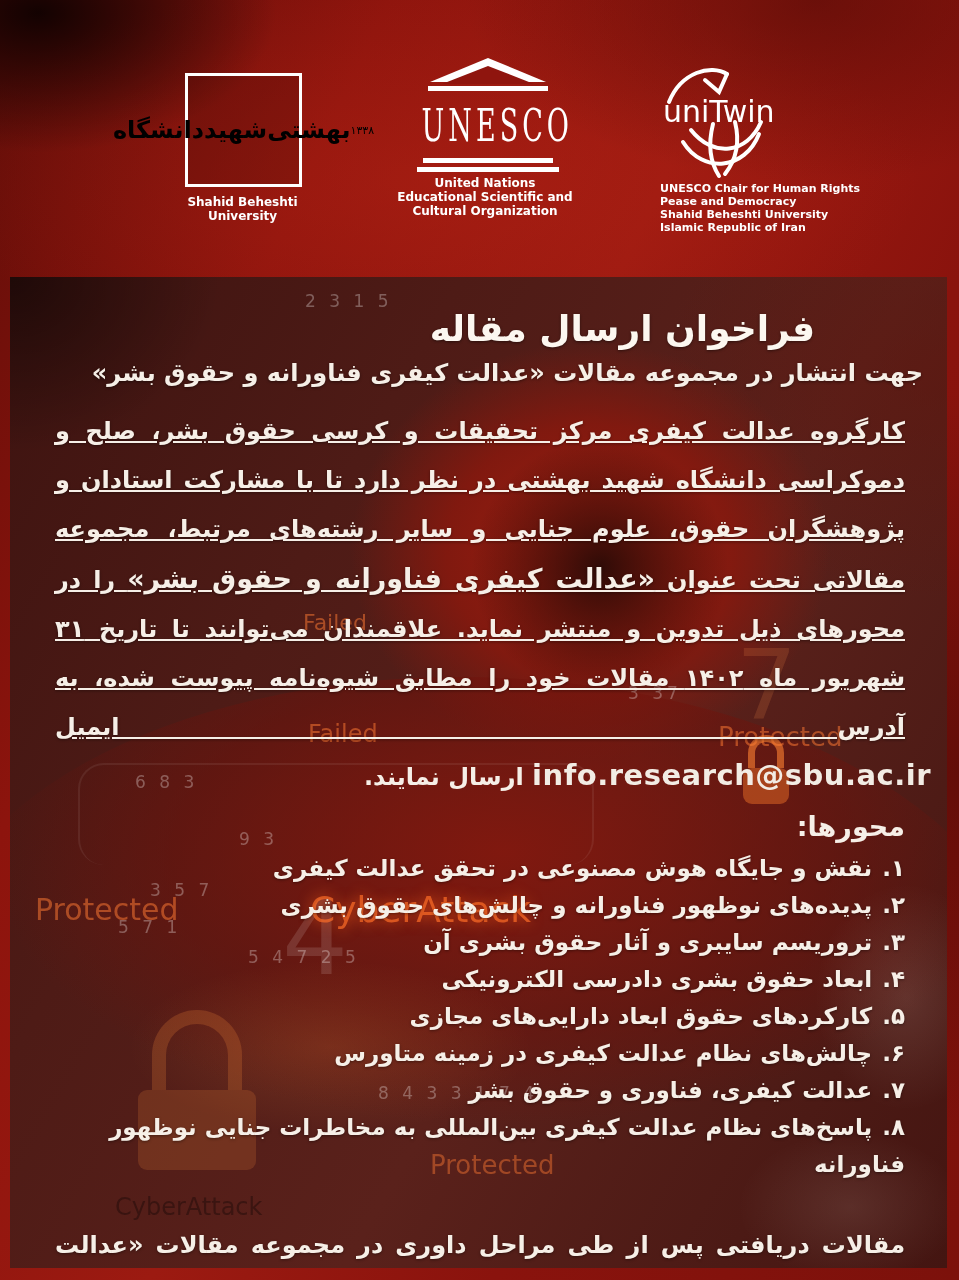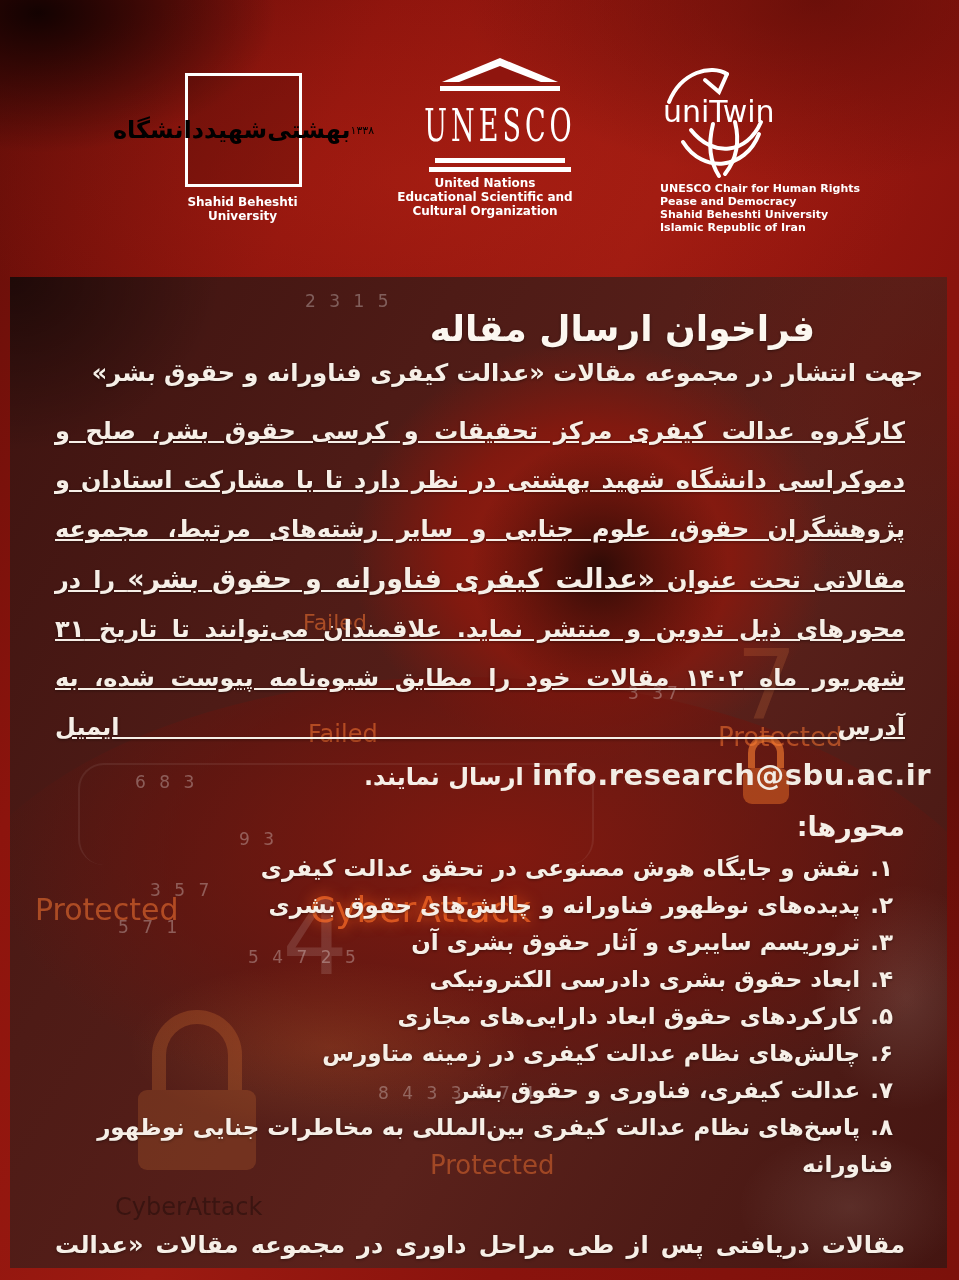--- a/index.html
+++ b/index.html
@@ -57,21 +57,21 @@
   .bw-orange{color:rgba(255,122,52,.52);margin-top:45px;}
   .bw-num{color:rgba(255,255,255,.3);font-size:17px;letter-spacing:4px;}
   .bw-glow{color:rgba(255,110,40,.68);text-shadow:0 0 14px rgba(255,95,25,.85);}
   .sbu-square{position:absolute;left:185px;top:73px;width:111px;height:108px;border:3px solid #fff;
     background:rgba(55,8,5,.2);display:flex;flex-direction:row;align-items:center;justify-content:center;
     line-height:1.02;text-align:center;}
   .sbu-square .cal{font-size:24px;font-weight:bold;}
   .sbu-square .yr{font-size:11px;margin-top:2px;letter-spacing:1px;}
   .sbu-caption{position:absolute;left:160px;top:195px;width:165px;text-align:center;
     font-size:12px;font-weight:bold;color:#fff;}
-  .unesco{position:absolute;left:415px;top:58px;width:170px;text-align:center;color:#fff;}
+  .unesco{position:absolute;left:403px;top:58px;width:170px;text-align:right;color:#fff;}
   .unesco .roof{width:0;height:0;margin:0 auto;border-left:58px solid transparent;
     border-right:58px solid transparent;border-bottom:24px solid #fff;position:relative;}
   .unesco .roof-cut{position:absolute;left:-46px;top:8px;width:0;height:0;
     border-left:46px solid transparent;border-right:46px solid transparent;border-bottom:18px solid #8f150e;}
   .unesco .bar{height:5px;background:#fff;margin:4px auto 0;}
   .unesco .b1{width:120px;}
   .unesco .word{font-family:"DejaVu Serif",serif;font-size:27px;letter-spacing:4px;
     transform:scaleY(1.65);transform-origin:top;margin-top:9px;height:58px;}
   .unesco .b2{width:130px;margin-top:0;}
   .unesco .b3{width:142px;margin-top:4px;}
@@ -87,21 +87,21 @@
   .p-subtitle{margin:10px -18px 12px auto;width:-moz-fit-content;width:fit-content;
     font-size:24px;font-weight:bold;text-shadow:0 1px 3px rgba(0,0,0,.45);}
   .p-intro{margin-top:20px;font-size:24px;font-weight:bold;line-height:49px;
     text-align:justify;text-align-last:justify;text-shadow:0 1px 3px rgba(0,0,0,.4);text-decoration:underline;}
   .p-intro .hl{font-size:27px;letter-spacing:1px;}
   .p-email-line{margin:6px -26px 0 0;text-align:right;font-weight:bold;}
   .p-email-line .mail{direction:ltr;unicode-bidi:embed;font-size:29px;font-weight:bold;
     color:#f2ece4;letter-spacing:.5px;}
   .p-email-line .sfx{font-size:24px;}
   .topics-heading{margin:19px 0 0;font-size:27px;font-weight:bold;text-align:right;}
-  .topics{margin:8px 12px 0;padding:0;list-style:none;font-size:23px;font-weight:bold;line-height:37px;
+  .topics{margin:8px 0 0;padding:0;list-style:none;font-size:23px;font-weight:bold;line-height:37px;
     text-align:right;text-shadow:0 1px 3px rgba(0,0,0,.4);}
   .topics .num{margin-left:10px;}
   .p-outro{margin-top:42px;font-size:24px;font-weight:bold;line-height:41px;
     text-align:justify;text-shadow:0 1px 3px rgba(0,0,0,.4);}
 </style>
 </head>
 <body>
 
 <div class="page">
 

